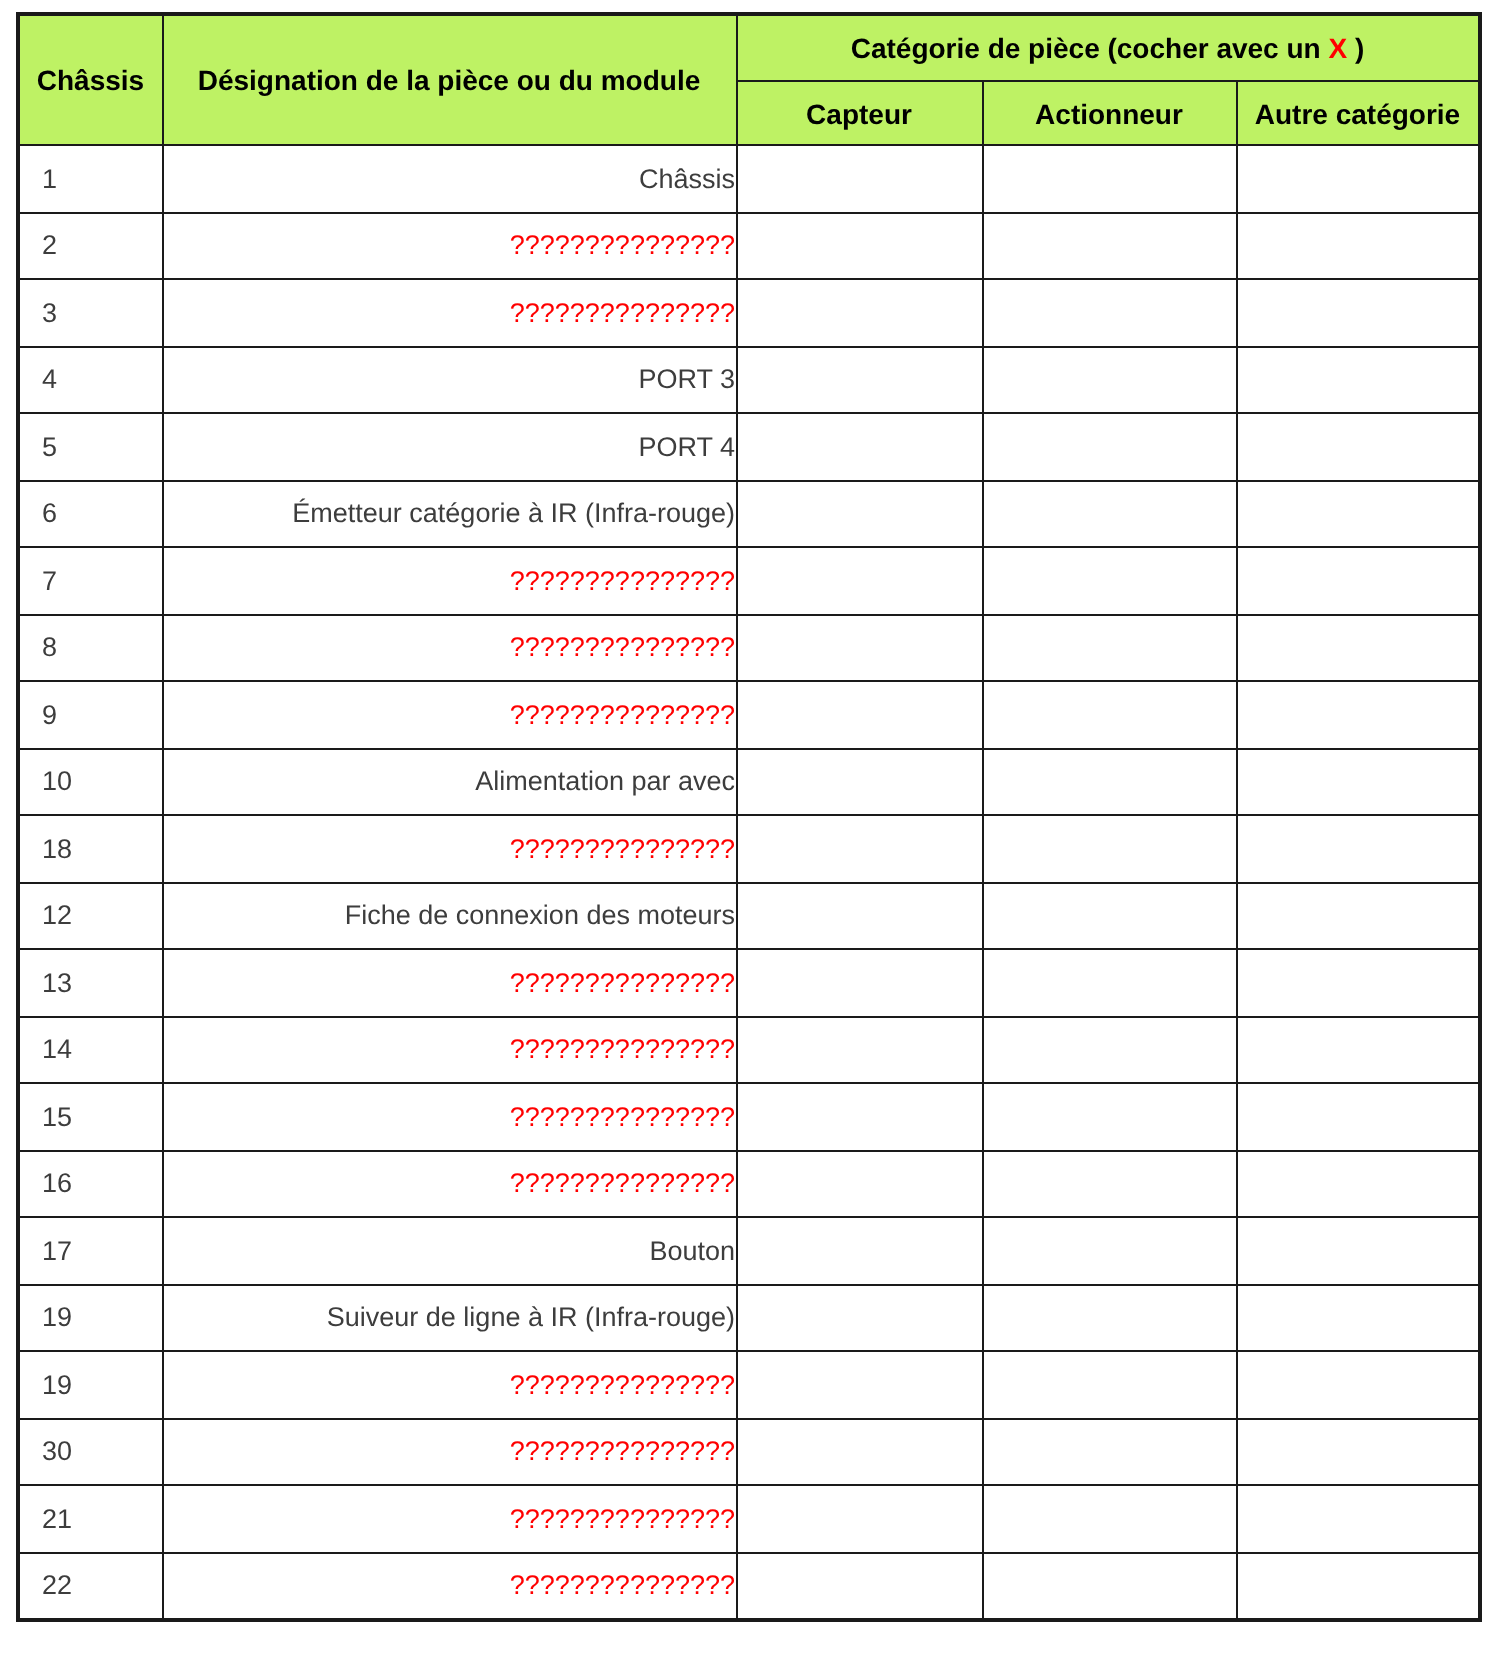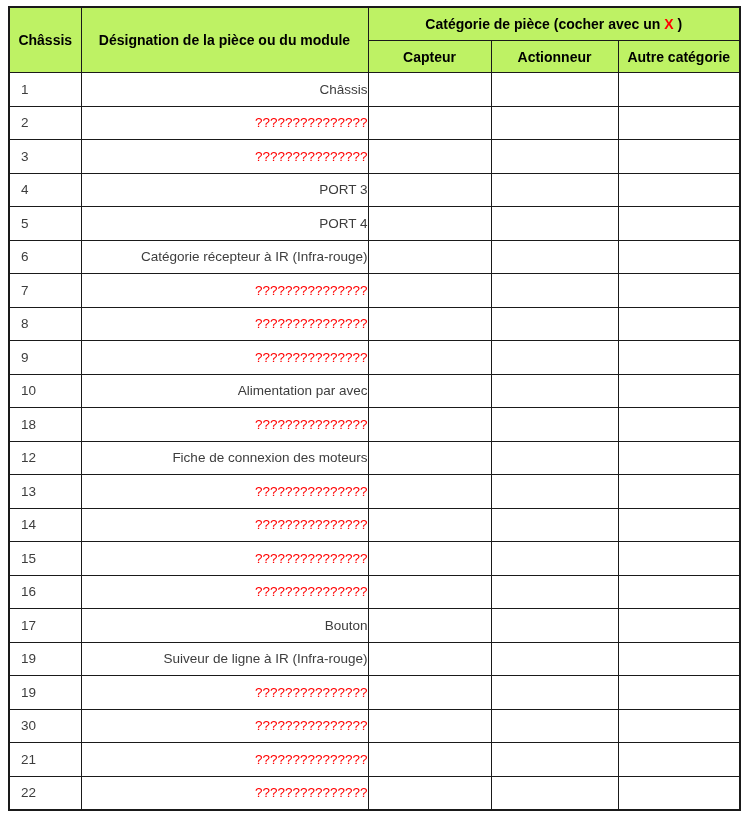--- a/index.html
+++ b/index.html
@@ -128,21 +128,21 @@
         </tr>
         <tr>
           <td class="num">5</td>
           <td class="des">PORT 4</td>
           <td class="chk"></td>
           <td class="chk"></td>
           <td class="chk"></td>
         </tr>
         <tr>
           <td class="num">6</td>
-          <td class="des">Catégorie récepteur à IR (Infra-rouge)</td>
+          <td class="des">Émetteur catégorie à IR (Infra-rouge)</td>
           <td class="chk"></td>
           <td class="chk"></td>
           <td class="chk"></td>
         </tr>
         <tr>
           <td class="num">7</td>
           <td class="des missing">???????????????</td>
           <td class="chk"></td>
           <td class="chk"></td>
           <td class="chk"></td>

